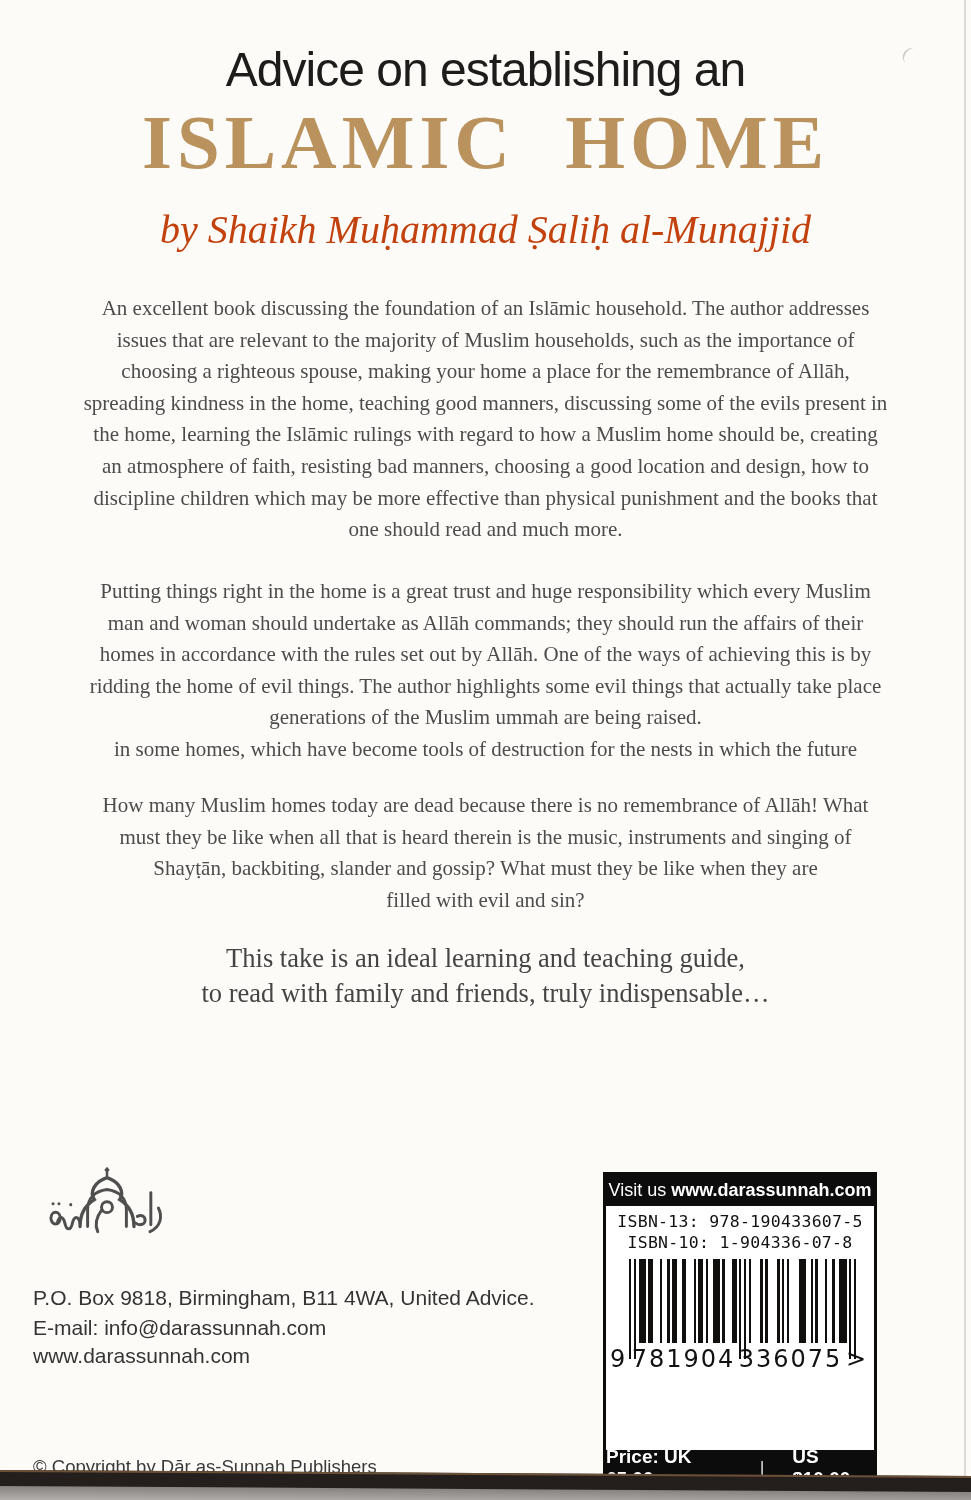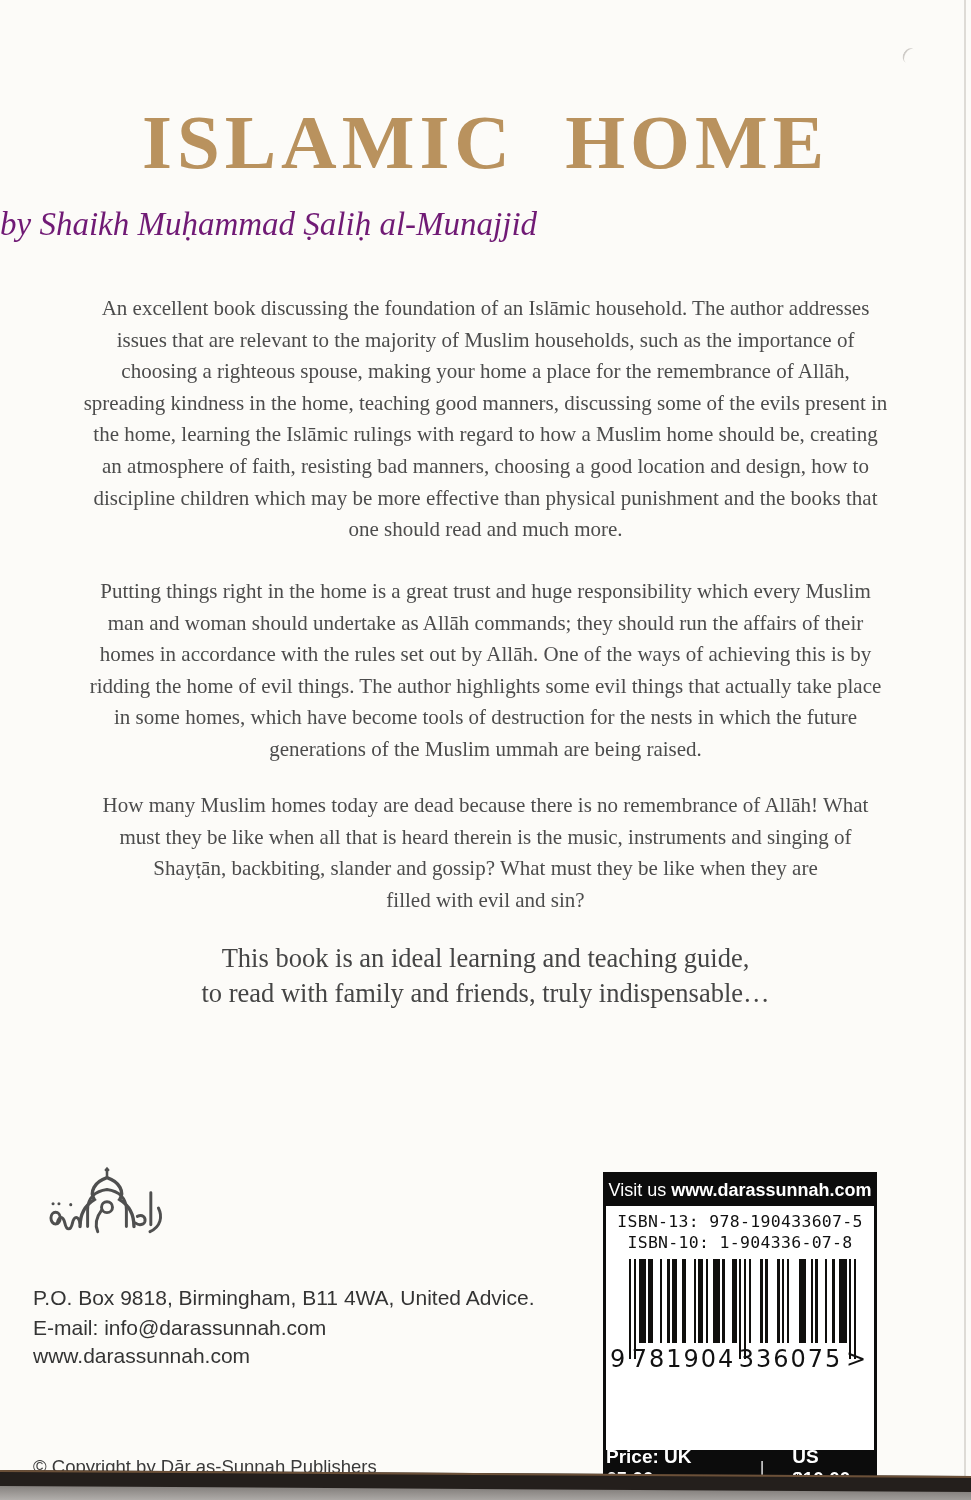--- a/index.html
+++ b/index.html
@@ -5,22 +5,22 @@
   html,body{margin:0;padding:0;background:#e8e6e2;}
   .page{position:relative;width:971px;height:1500px;background:#fcfbf8;overflow:hidden;
         font-family:"Liberation Serif","DejaVu Serif",serif;color:#474747;}
   
   .supertitle{position:absolute;top:42px;left:0;width:100%;text-align:center;
       font-family:"Liberation Sans","DejaVu Sans",sans-serif;font-size:48px;letter-spacing:-1px;
       color:#1e1c1a;font-weight:400;}
   .main-title{position:absolute;top:98px;left:0;width:100%;text-align:center;
       font-family:Liberation Serif, serif;font-weight:bold;font-size:77px;
       letter-spacing:5px;word-spacing:26px;}
-  .byline{position:absolute;top:206px;left:0;width:100%;
-      font-style:italic;font-size:33px;color:#701a75;}
+  .byline{position:absolute;top:206px;left:0;width:100%;text-align:center;
+      font-style:italic;font-size:40px;color:#c2410c;}
   
   .para{position:absolute;left:35px;width:901px;text-align:center;
         font-size:21px;line-height:31.6px;color:#4c4c4c;}
   .para .tline{white-space:nowrap;}
   .para.p1{top:293px;}
   .para.p2{top:576px;}
   .para.p3{top:790px;}
   .closing{position:absolute;top:941px;left:35px;width:901px;text-align:center;
         font-size:26.5px;line-height:34.5px;color:#454545;}
   .closing .tline{white-space:nowrap;}
@@ -63,49 +63,50 @@
   .scan-dark{position:absolute;left:-8px;right:-8px;top:1470px;height:17px;background:#241f1c;
         border-top:2px solid #6b5038;transform:rotate(0.35deg);transform-origin:left center;}
   .scan-gray{position:absolute;left:-8px;right:-8px;top:1486px;height:20px;
         background:linear-gradient(#86827f,#c6c3c0);transform:rotate(0.35deg);transform-origin:left center;}
 </style>
 </head>
 <body>
 
 <div class="page">
 
+  <div class="supertitle">Advice on establishing an</div>
   <div class="main-title" style="color: rgb(185, 146, 94);">ISLAMIC HOME</div>
   <div class="byline">by Shaikh Muḥammad Ṣaliḥ al-Munajjid</div>
 
   <div class="para p1">
       <div class="tline">An excellent book discussing the foundation of an Islāmic household. The author addresses</div>
       <div class="tline">issues that are relevant to the majority of Muslim households, such as the importance of</div>
       <div class="tline">choosing a righteous spouse, making your home a place for the remembrance of Allāh,</div>
       <div class="tline">spreading kindness in the home, teaching good manners, discussing some of the evils present in</div>
       <div class="tline">the home, learning the Islāmic rulings with regard to how a Muslim home should be, creating</div>
       <div class="tline">an atmosphere of faith, resisting bad manners, choosing a good location and design, how to</div>
       <div class="tline">discipline children which may be more effective than physical punishment and the books that</div>
       <div class="tline">one should read and much more.</div>
     </div>
   <div class="para p2">
       <div class="tline">Putting things right in the home is a great trust and huge responsibility which every Muslim</div>
       <div class="tline">man and woman should undertake as Allāh commands; they should run the affairs of their</div>
       <div class="tline">homes in accordance with the rules set out by Allāh. One of the ways of achieving this is by</div>
       <div class="tline">ridding the home of evil things. The author highlights some evil things that actually take place</div>
+      <div class="tline">generations of the Muslim ummah are being raised.</div>
       <div class="tline">in some homes, which have become tools of destruction for the nests in which the future</div>
-      <div class="tline">generations of the Muslim ummah are being raised.</div>
     </div>
   <div class="para p3">
       <div class="tline">How many Muslim homes today are dead because there is no remembrance of Allāh! What</div>
       <div class="tline">must they be like when all that is heard therein is the music, instruments and singing of</div>
       <div class="tline">Shayṭān, backbiting, slander and gossip? What must they be like when they are</div>
       <div class="tline">filled with evil and sin?</div>
     </div>
   <div class="closing">
-      <div class="tline">This book is an ideal learning and teaching guide,</div>
+      <div class="tline">This take is an ideal learning and teaching guide,</div>
       <div class="tline">to read with family and friends, truly indispensable…</div>
     </div>
 
   <svg class="pub-logo" viewBox="0 0 140 100" fill="none" stroke="#4f4f4f" stroke-width="4" stroke-linecap="round">
 
     <path d="M38,72 C38,55 45,46 55,40 C49,31 55,19 70,14 C85,19 91,31 85,40 C95,46 102,55 102,72"></path>
     <path d="M47,72 L47,52 C47,38 56,30 70,28 C84,30 93,38 93,52 L93,72" stroke-width="3.5"></path>
     <path d="M70,14 L70,8" stroke-width="3"></path>
     <path d="M70,1 l3.2,3.8 -3.2,3.8 -3.2,-3.8 z" fill="#4f4f4f" stroke="none"></path>
 

